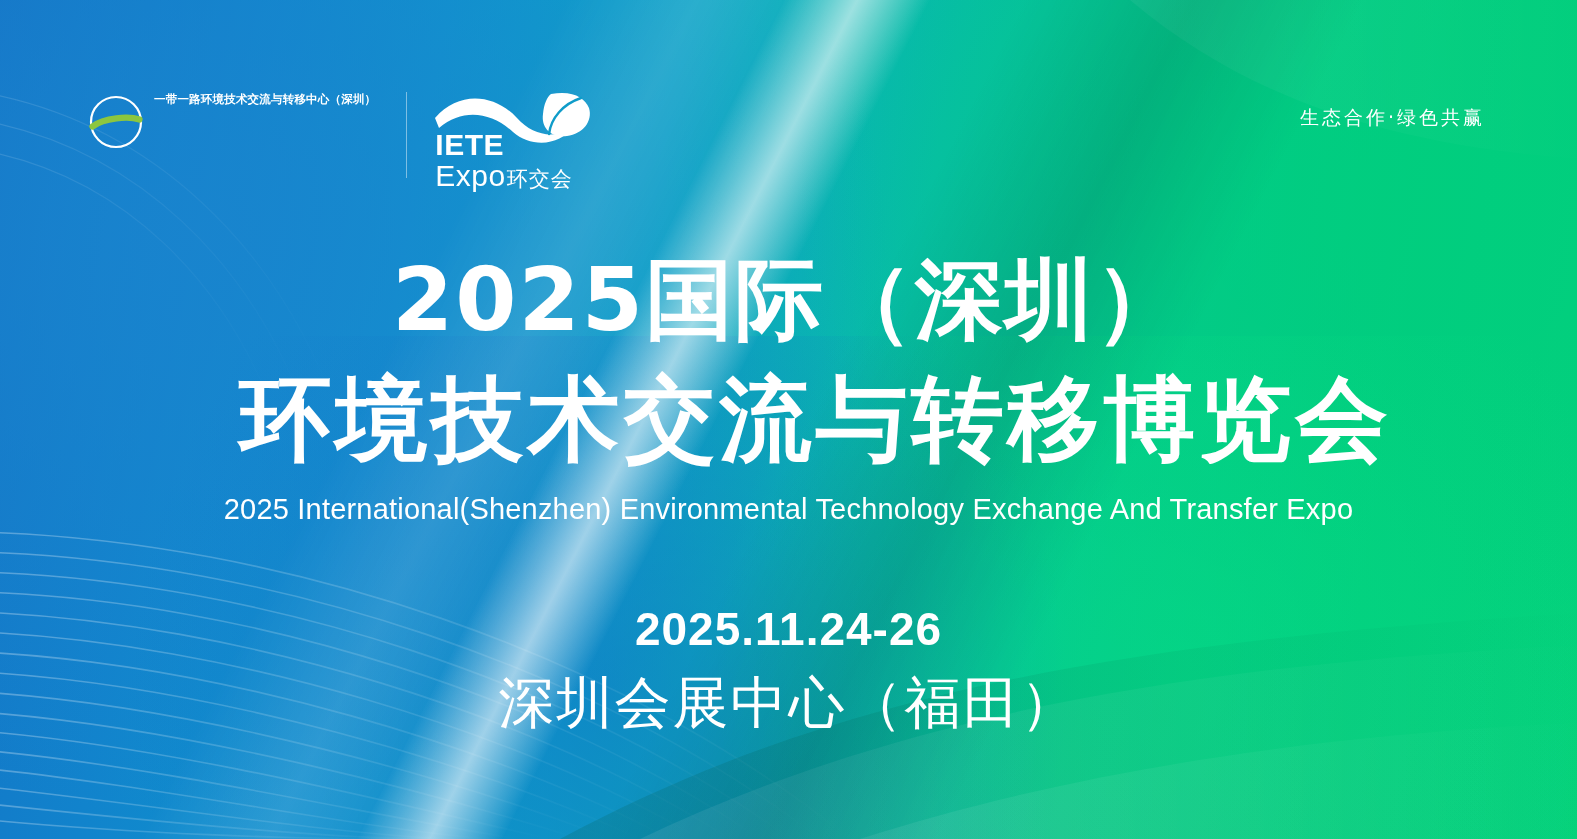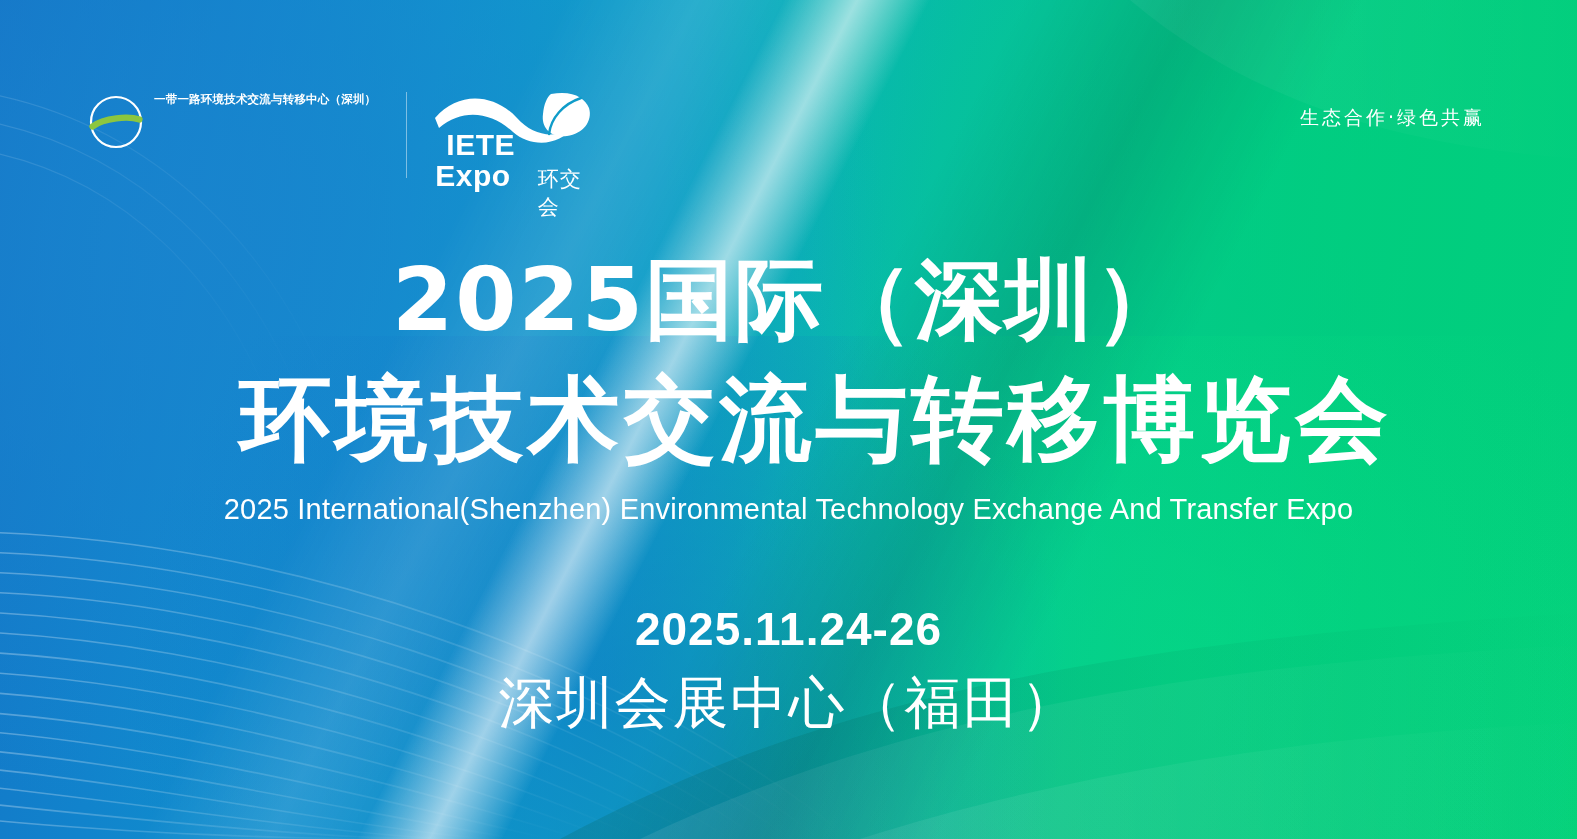--- a/index.html
+++ b/index.html
@@ -66,24 +66,24 @@
     color:#fff;font-size:9.4px;line-height:1.35;margin-top:2px;
     letter-spacing:.85px;font-weight:bold;
   }
   .divider{
     width:1px;align-self:stretch;margin:4px 26px 0 30px;
     background:rgba(255,255,255,.45);height:86px;
   }
   .iete{position:relative;width:165px;height:105px;}
   .iete svg{position:absolute;left:0;top:0;}
   .iete-text{position:absolute;left:2px;top:42px;}
-  .iete-1{color:#fff;font-weight:bold;font-size:30px;line-height:1;letter-spacing:.5px;margin-left:11px;}
+  .iete-1{color:#fff;font-weight:bold;font-size:30px;line-height:1;letter-spacing:.5px;}
   .iete-2{display:flex;align-items:baseline;margin-top:1px;}
-  .iete-expo{color:#fff;font-size:30px;line-height:1;letter-spacing:.5px;font-weight:700;}
-  .iete-cn{color:#fff;font-size:21px;margin-left:27px;font-family:"DejaVu Sans",sans-serif;letter-spacing:1px;}
+  .iete-expo{color:#fff;font-size:30px;line-height:1;letter-spacing:.5px;font-weight:400;}
+  .iete-cn{color:#fff;font-size:21px;margin-left:1px;font-family:"DejaVu Sans",sans-serif;letter-spacing:1px;}
 
   .tagline{
     position:absolute;right:92px;top:105px;
     color:#fff;font-size:19px;letter-spacing:3px;
     font-family:"DejaVu Sans",sans-serif;white-space:nowrap;
   }
 
   
   .main{position:absolute;left:0;top:0;width:100%;text-align:center;}
   .t1{

